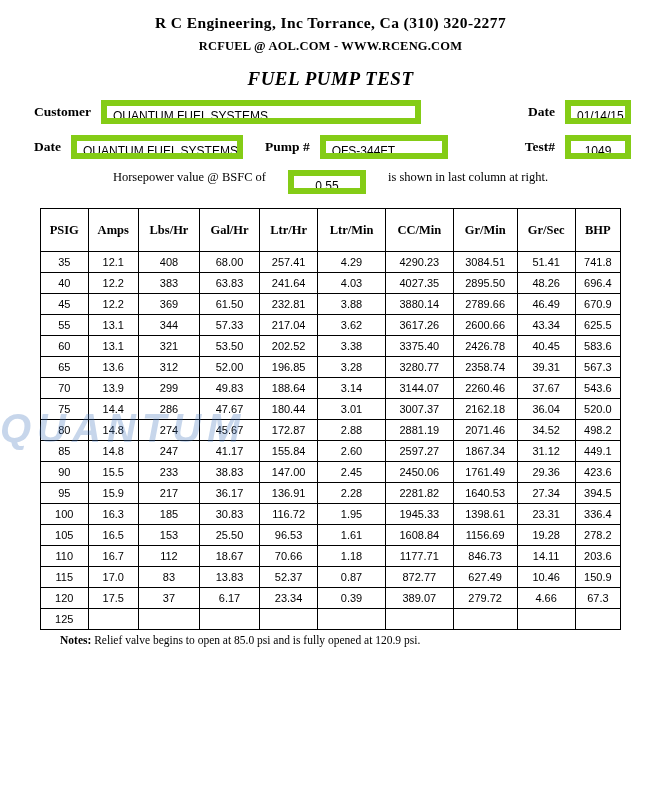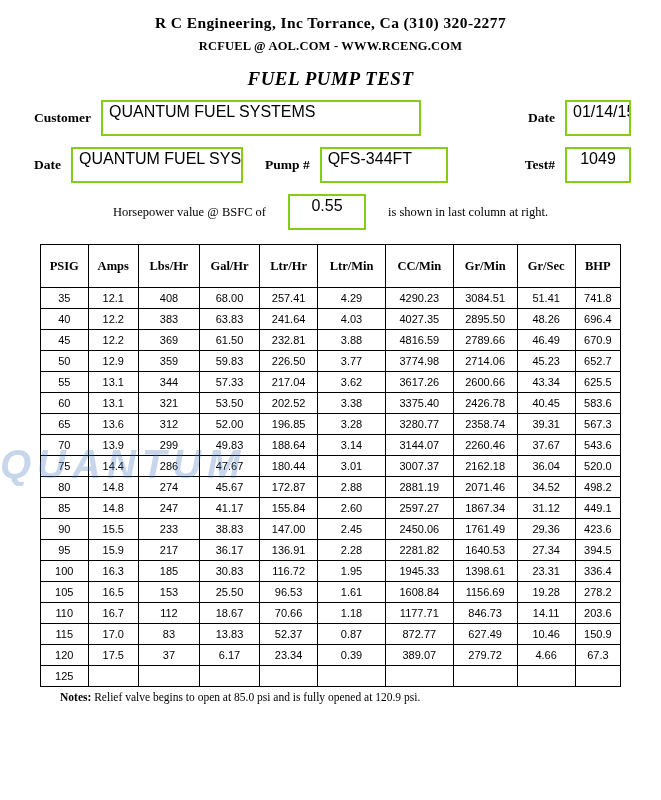--- a/index.html
+++ b/index.html
@@ -60,48 +60,47 @@
     align-items: center;
     margin-bottom: 11px;
   }
   .lab {
     font-family: "Liberation Serif", serif;
     font-weight: bold;
     font-size: 13.5px;
     white-space: nowrap;
   }
   .box {
-    border: 2px solid #84cc16;
+    border: 6px solid #84cc16;
     background: #fff;
     font-family: "Liberation Sans", sans-serif;
-    font-size: 16px;
+    font-size: 12px;
     padding: 3px 6px;
     box-sizing: border-box;
-    height: 36px;
+    height: 24px;
     line-height: 14px;
     white-space: nowrap;
     overflow: hidden;
   }
   .spacer-sm { width: 10px; }
   .spacer-md { width: 22px; }
   .flex1 { flex: 1 1 auto; }
 
   .box-customer { width: 320px; }
   .box-date { width: 66px; text-align: center; }
   .box-make { width: 172px; }
   .box-pump { width: 128px; }
   .box-test { width: 66px; text-align: center; }
   .box-volts { width: 56px; text-align: center; }
   .box-sg { width: 78px; text-align: center; }
   .box-temp { width: 66px; text-align: center; }
   .box-bsfc { width: 78px; text-align: center; }
 
   .hp-row {
     display: flex;
-    align-items: center;
     justify-content: center;
     margin-bottom: 14px;
   }
   .hp-text {
     font-family: "Liberation Serif", serif;
     font-size: 12.5px;
   }
 
   
   .tbl-wrap {
@@ -247,36 +246,24 @@
             <td>48.26</td>
             <td>696.4</td>
           </tr>
         <tr>
             <td class="psig">45</td>
             <td>12.2</td>
             <td>369</td>
             <td>61.50</td>
             <td>232.81</td>
             <td>3.88</td>
-            <td>4816.59</td>
+            <td>3880.14</td>
             <td>2789.66</td>
             <td>46.49</td>
             <td>670.9</td>
-          </tr>
-        <tr>
-            <td class="psig">50</td>
-            <td>12.9</td>
-            <td>359</td>
-            <td>59.83</td>
-            <td>226.50</td>
-            <td>3.77</td>
-            <td>3774.98</td>
-            <td>2714.06</td>
-            <td>45.23</td>
-            <td>652.7</td>
           </tr>
         <tr>
             <td class="psig">55</td>
             <td>13.1</td>
             <td>344</td>
             <td>57.33</td>
             <td>217.04</td>
             <td>3.62</td>
             <td>3617.26</td>
             <td>2600.66</td>

